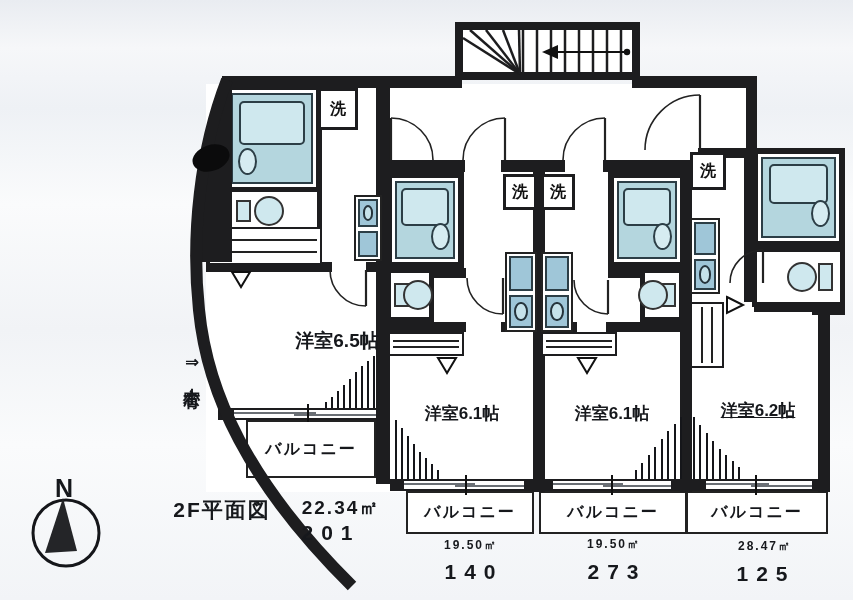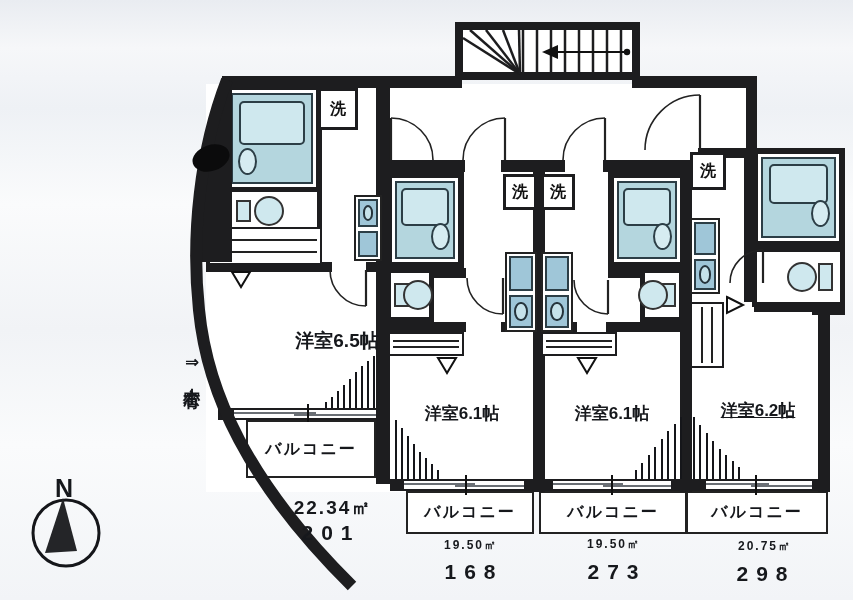--- a/index.html
+++ b/index.html
@@ -307,25 +307,26 @@
   </svg>
 
   <div class="rlabel" style="left:64px;top:474px;font-size:25px;">N</div>
   <div class="note-v" style="left:180px;top:352px;height:132px;">⇒小窓有</div>
 
   <div class="rlabel" style="left:300px;top:328px;font-size:19px;margin-left:37px;">洋室6.5帖</div>
   <div class="rlabel" style="left:462px;top:402px;font-size:17px;">洋室6.1帖</div>
   <div class="rlabel" style="left:612px;top:402px;font-size:17px;">洋室6.1帖</div>
   <div class="rlabel" style="left:758px;top:399px;font-size:17px;text-decoration:underline;">洋室6.2帖</div>
 
-  <div class="rlabel area" style="left:333px;top:495px;font-size:19px;">22.34㎡</div>
+  <div class="rlabel" style="left:222px;top:496px;font-size:21px;letter-spacing:2px;">2F平面図</div>
+  <div class="rlabel area" style="left:341px;top:495px;font-size:19px;">22.34㎡</div>
   <div class="rlabel num" style="left:331px;top:521px;">201</div>
 
   <div class="rlabel area" style="left:471px;top:537px;">19.50㎡</div>
-  <div class="rlabel num" style="left:474px;top:560px;">168</div>
+  <div class="rlabel num" style="left:474px;top:560px;">140</div>
 
   <div class="rlabel area" style="left:614px;top:536px;">19.50㎡</div>
   <div class="rlabel num" style="left:617px;top:560px;">273</div>
 
-  <div class="rlabel area" style="left:765px;top:538px;">20.75㎡</div>
-  <div class="rlabel num" style="left:766px;top:562px;">298</div>
+  <div class="rlabel area" style="left:765px;top:538px;">28.47㎡</div>
+  <div class="rlabel num" style="left:766px;top:562px;">125</div>
 
 </div>
 
 </body></html>

